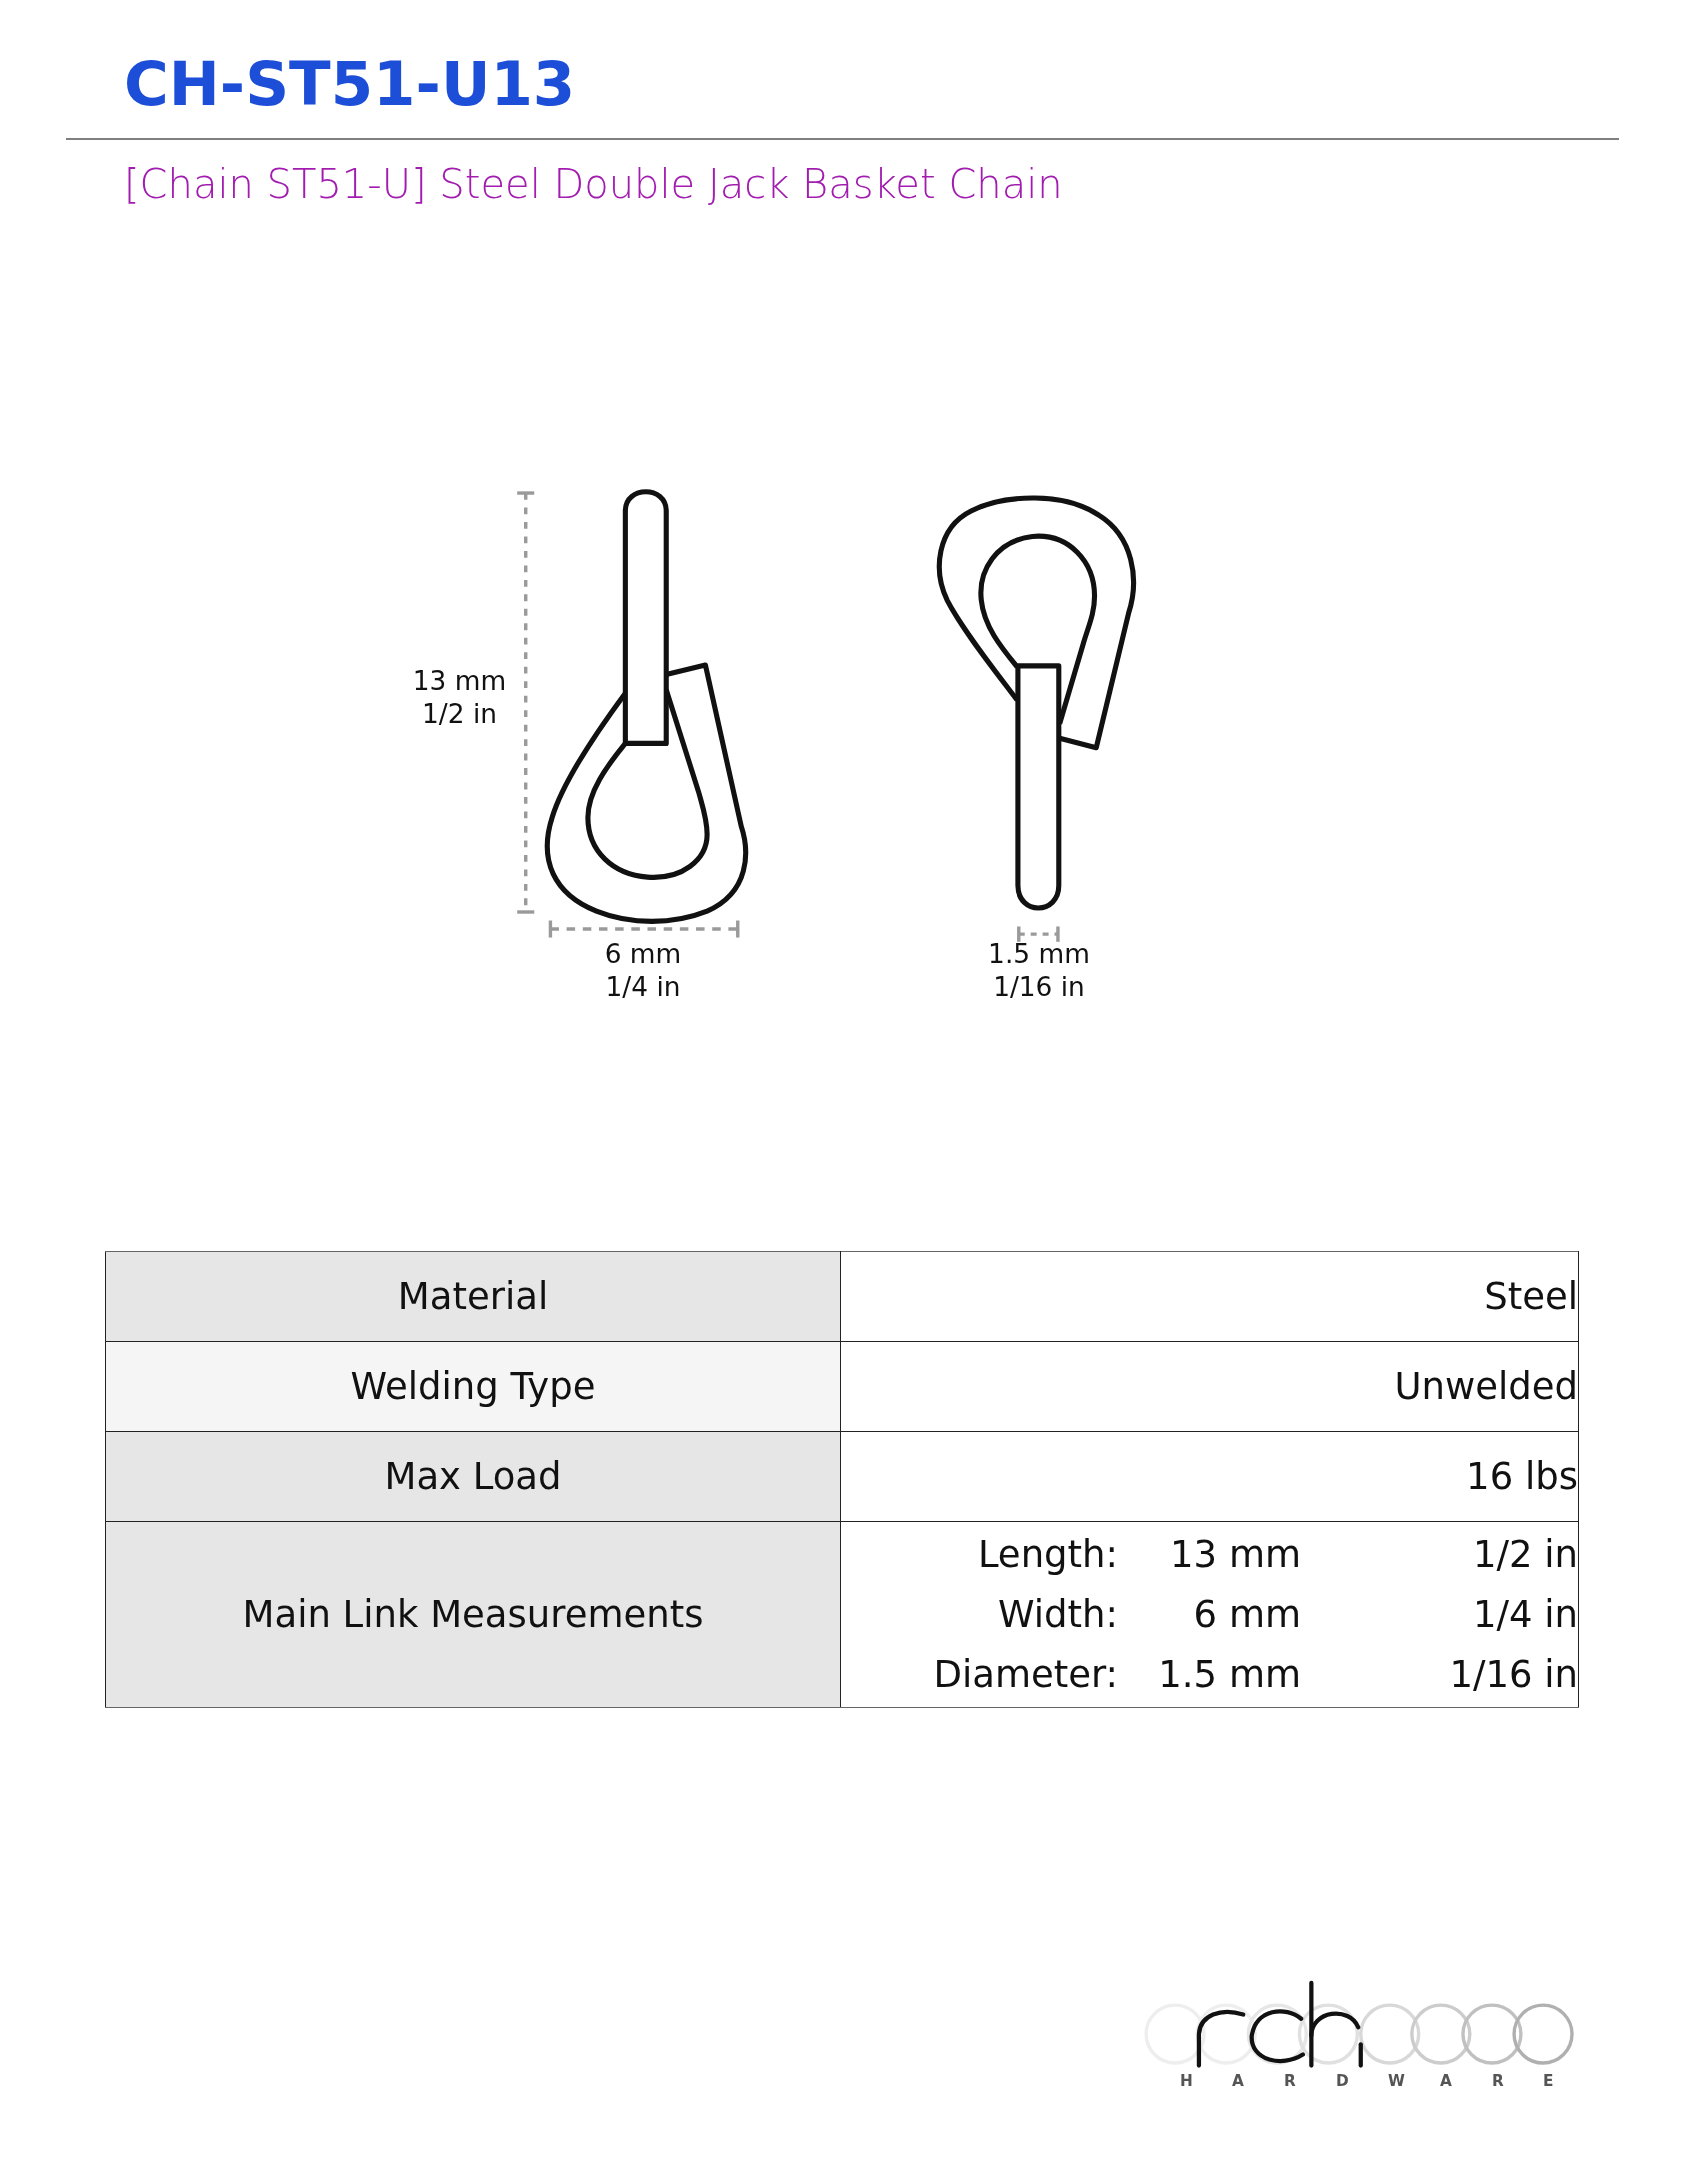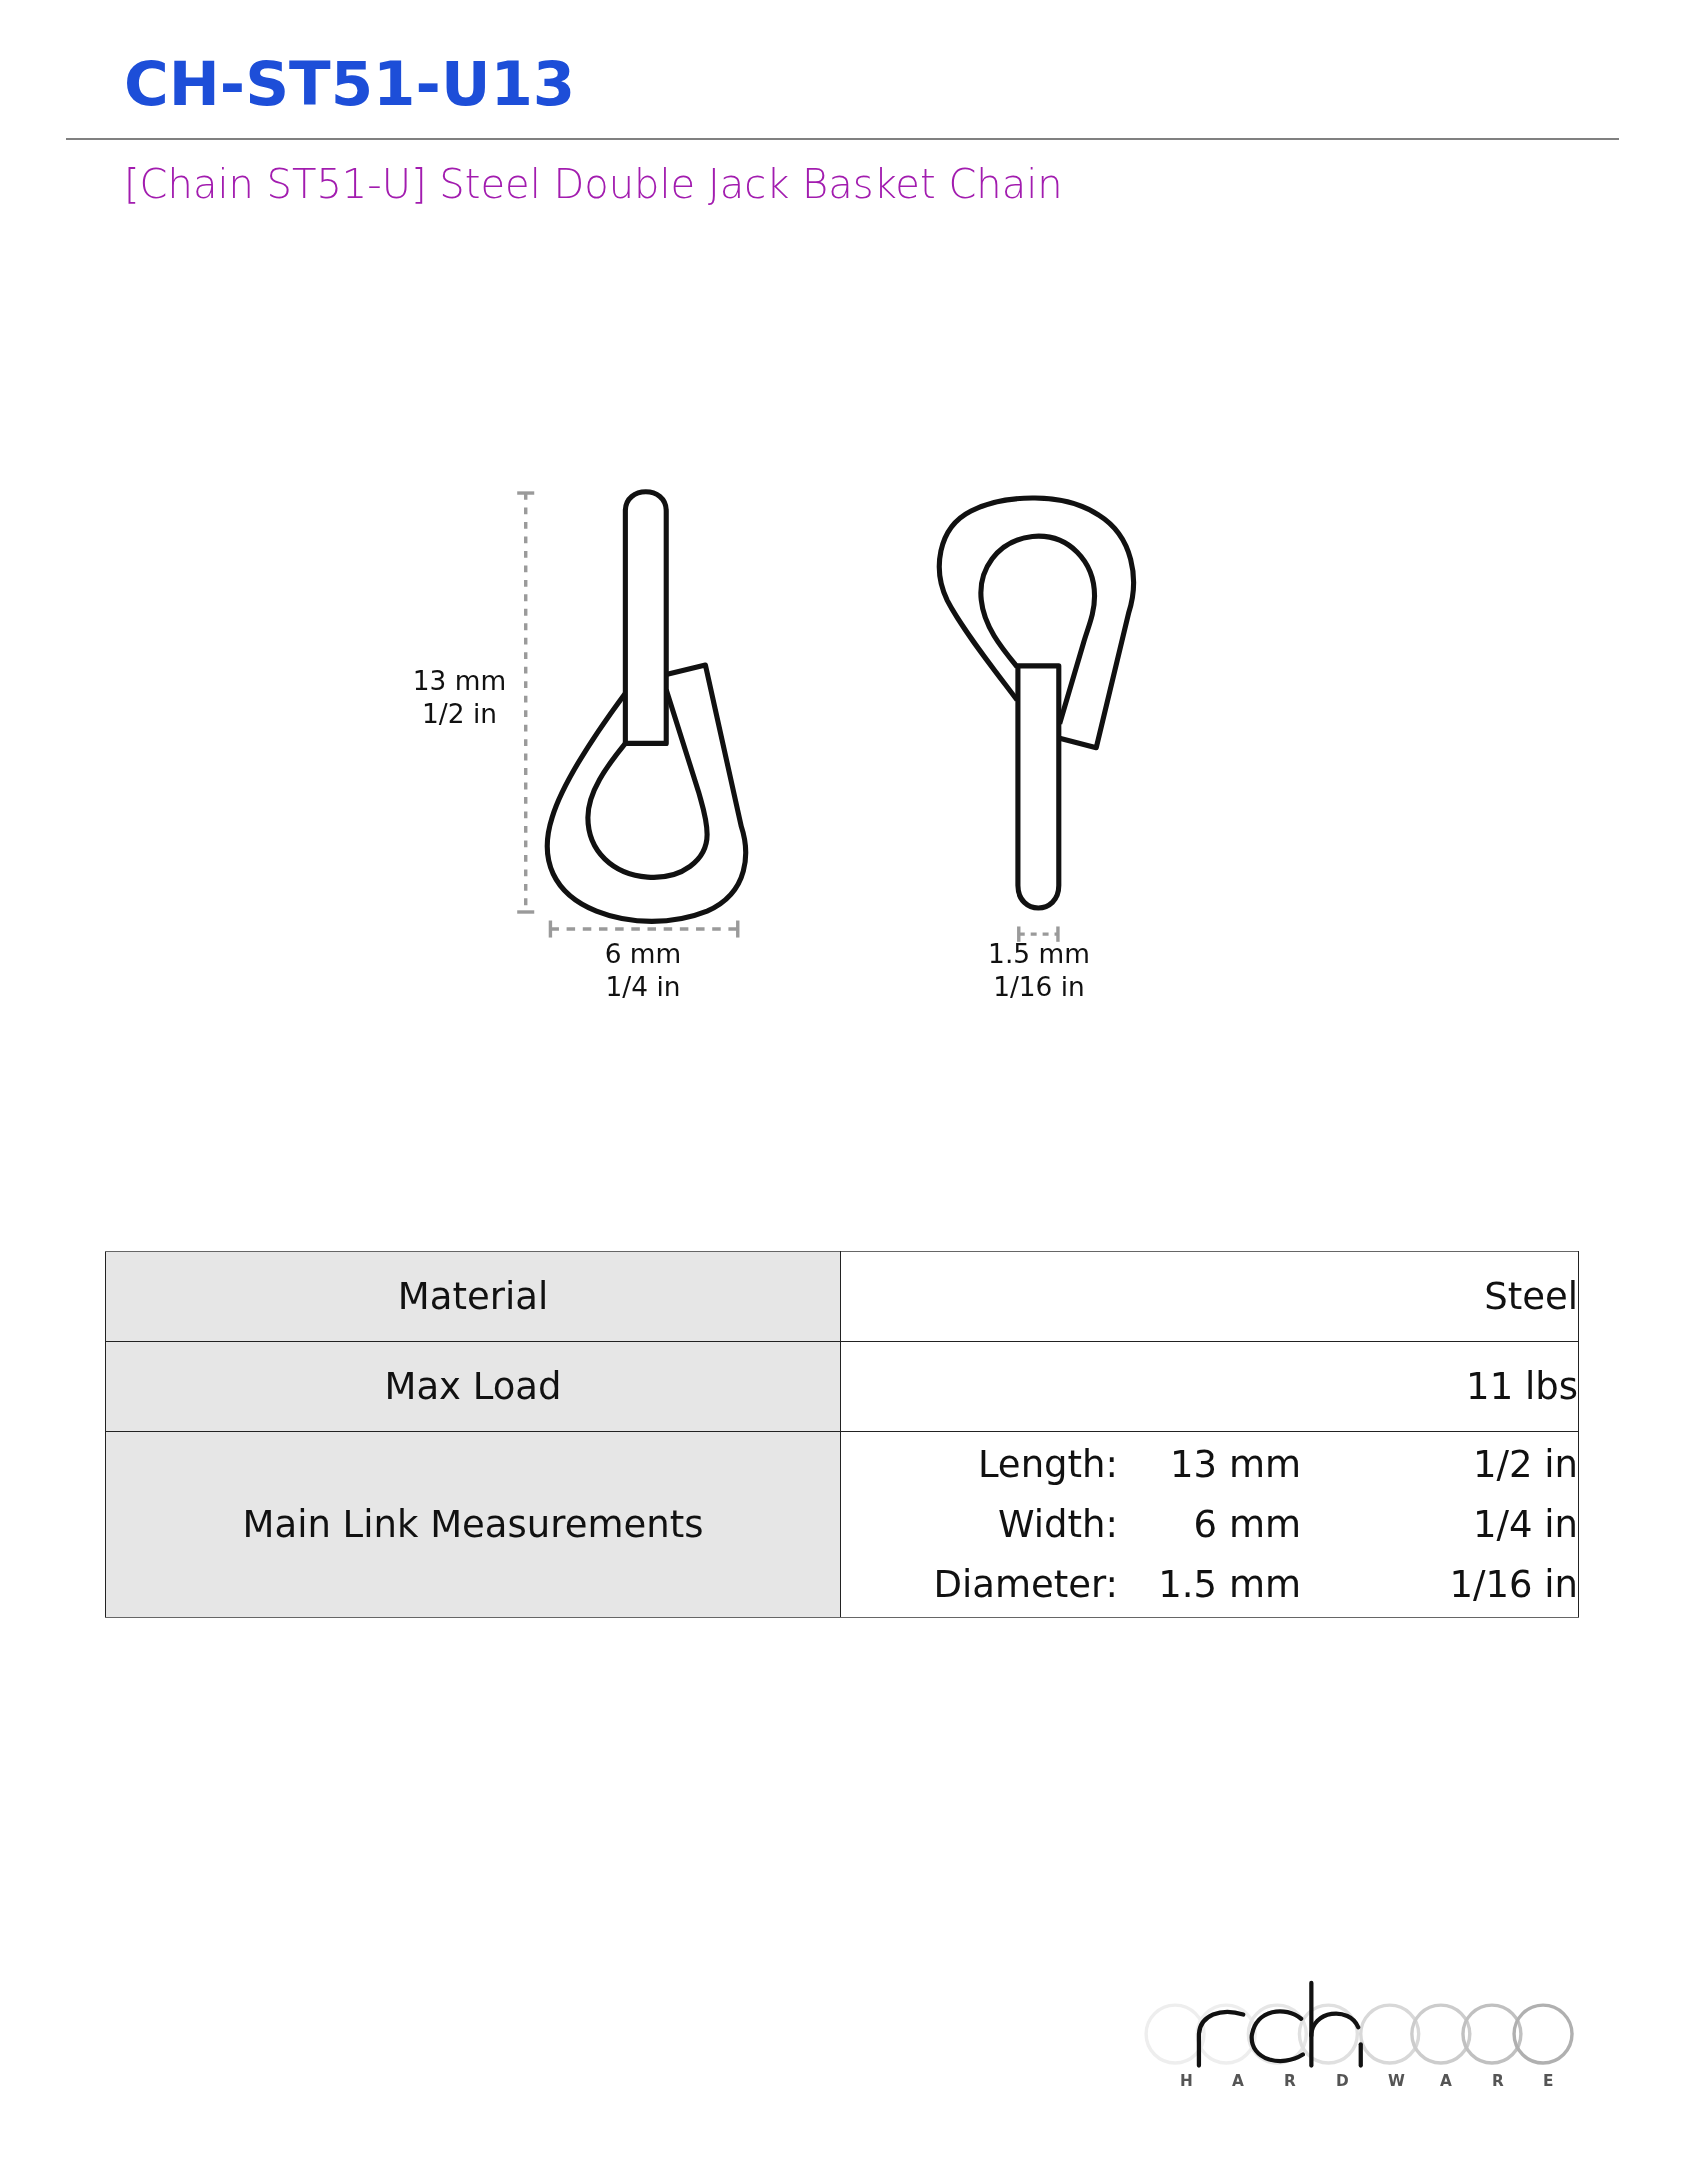--- a/index.html
+++ b/index.html
@@ -85,23 +85,27 @@
   <div>1.5 mm</div>
   <div>1/16 in</div>
 </div>
 
 <table class="spec-table">
   <tbody>
       <tr class="row-dark row-h">
     <td class="k">Material</td>
     <td class="v">Steel</td>
   </tr>
+  <tr class="row-light row-h">
+    <td class="k">Welding Type</td>
+    <td class="v">Unwelded</td>
+  </tr>
   <tr class="row-dark row-h">
     <td class="k">Max Load</td>
-    <td class="v">11 lbs</td>
+    <td class="v">16 lbs</td>
   </tr>
   <tr class="row-dark row-tall">
     <td class="k">Main Link Measurements</td>
     <td class="v">
       <div class="meas">
         <span>Length:</span>
         <span>13 mm</span>
         <span>1/2 in</span>
         <span>Width:</span>
         <span>6 mm</span>

